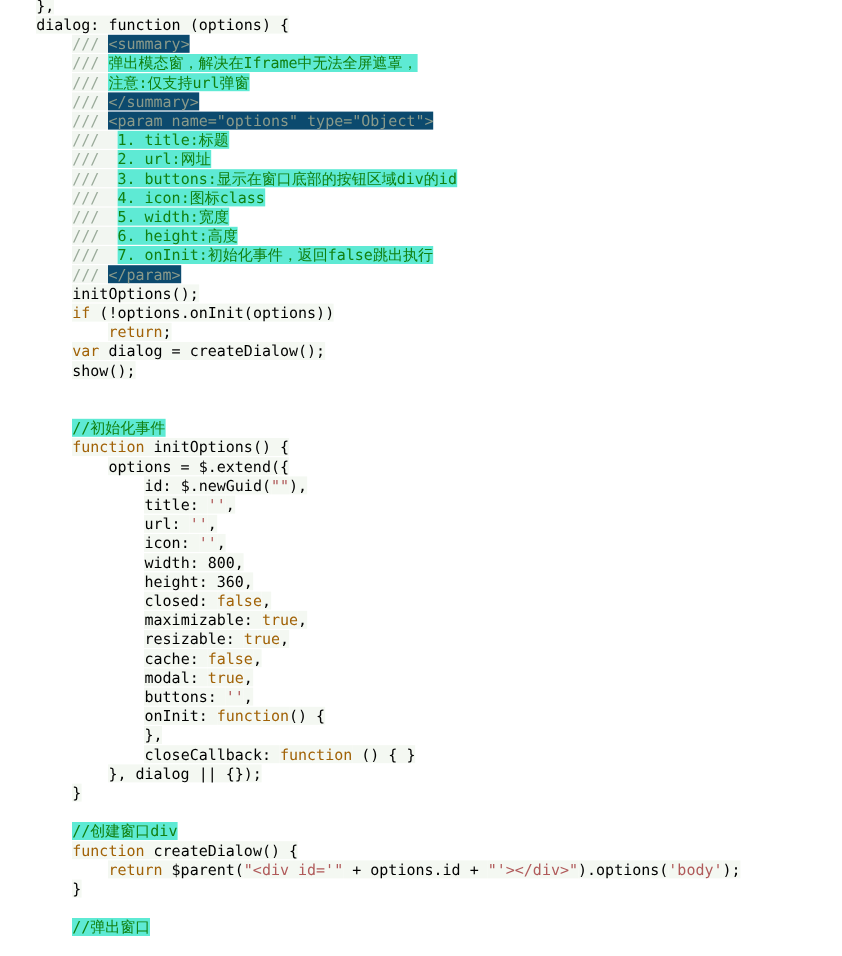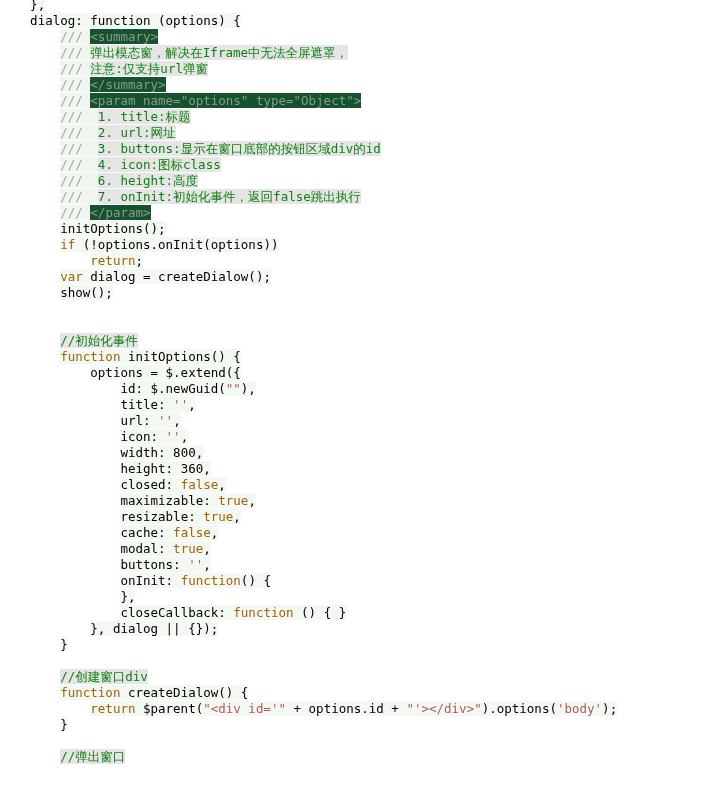--- a/index.html
+++ b/index.html
@@ -35,22 +35,22 @@
     white-space: pre;
     color: #000000;
     letter-spacing: 0px;
   }
   .code-line .seg {
     white-space: pre;
     background: #f4f8f2;
   }
   .code-line .seg.plain   { color: #000000; }
   .code-line .seg.kw      { color: #a16207; }
-  .code-line .seg.cmt     { color: #118011; background: #e5e5e5; }
-  .code-line .seg.doctag  { color: #8a9a8a; background: #14532d; }
+  .code-line .seg.cmt     { color: #118011; background: #5eead4; }
+  .code-line .seg.doctag  { color: #8a9a8a; background: #0c4a6e; }
   .code-line .seg.docslash{ color: #9aaa9a; background: #f2f6f1; }
   .code-line .seg.str     { color: #b05a5a; }
   .code-line .seg.blank   { background: transparent; }
   .gutter-rule {
     position: absolute;
     left: 12px;
     top: 0;
     width: 1px;
     height: 797px;
     background: transparent;
@@ -66,20 +66,21 @@
       <div class="code-line"><span class="seg blank">    </span><span class="seg plain">dialog: function (options) {</span></div>
       <div class="code-line"><span class="seg blank">        </span><span class="seg docslash">/// </span><span class="seg doctag">&lt;summary&gt;</span></div>
       <div class="code-line"><span class="seg blank">        </span><span class="seg docslash">/// </span><span class="seg cmt">弹出模态窗，解决在Iframe中无法全屏遮罩，</span></div>
       <div class="code-line"><span class="seg blank">        </span><span class="seg docslash">/// </span><span class="seg cmt">注意:仅支持url弹窗</span></div>
       <div class="code-line"><span class="seg blank">        </span><span class="seg docslash">/// </span><span class="seg doctag">&lt;/summary&gt;</span></div>
       <div class="code-line"><span class="seg blank">        </span><span class="seg docslash">/// </span><span class="seg doctag">&lt;param name="options" type="Object"&gt;</span></div>
       <div class="code-line"><span class="seg blank">        </span><span class="seg docslash">///  </span><span class="seg cmt">1. title:标题</span></div>
       <div class="code-line"><span class="seg blank">        </span><span class="seg docslash">///  </span><span class="seg cmt">2. url:网址</span></div>
       <div class="code-line"><span class="seg blank">        </span><span class="seg docslash">///  </span><span class="seg cmt">3. buttons:显示在窗口底部的按钮区域div的id</span></div>
       <div class="code-line"><span class="seg blank">        </span><span class="seg docslash">///  </span><span class="seg cmt">4. icon:图标class</span></div>
+      <div class="code-line"><span class="seg blank">        </span><span class="seg docslash">///  </span><span class="seg cmt">5. width:宽度</span></div>
       <div class="code-line"><span class="seg blank">        </span><span class="seg docslash">///  </span><span class="seg cmt">6. height:高度</span></div>
       <div class="code-line"><span class="seg blank">        </span><span class="seg docslash">///  </span><span class="seg cmt">7. onInit:初始化事件，返回false跳出执行</span></div>
       <div class="code-line"><span class="seg blank">        </span><span class="seg docslash">/// </span><span class="seg doctag">&lt;/param&gt;</span></div>
       <div class="code-line"><span class="seg blank">        </span><span class="seg plain">initOptions();</span></div>
       <div class="code-line"><span class="seg blank">        </span><span class="seg kw">if</span><span class="seg plain"> (!options.onInit(options))</span></div>
       <div class="code-line"><span class="seg blank">            </span><span class="seg kw">return</span><span class="seg plain">;</span></div>
       <div class="code-line"><span class="seg blank">        </span><span class="seg kw">var</span><span class="seg plain"> dialog = createDialow();</span></div>
       <div class="code-line"><span class="seg blank">        </span><span class="seg plain">show();</span></div>
       <div class="code-line"><span class="seg blank">        </span></div>
       <div class="code-line"><span class="seg blank"></span></div>

